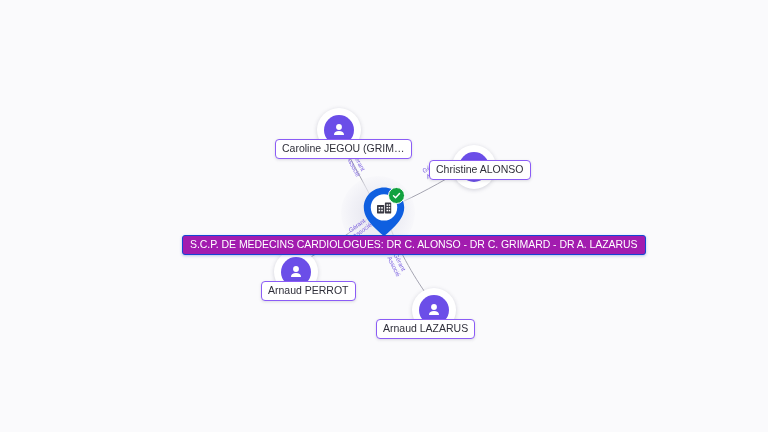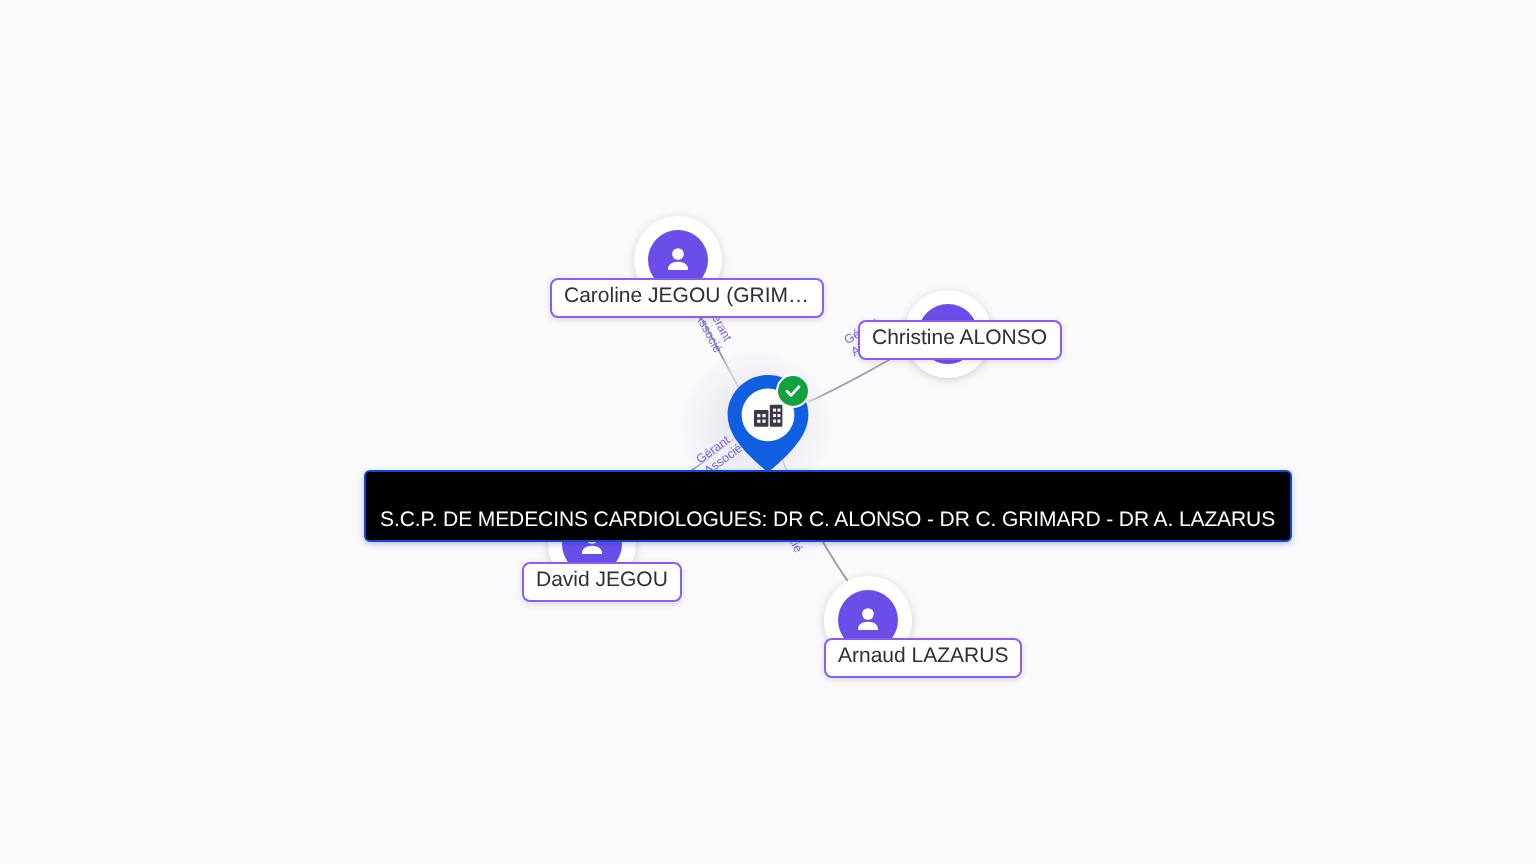--- a/index.html
+++ b/index.html
@@ -103,24 +103,24 @@
     align-items: center;
     justify-content: center;
     z-index: 9;
   }
   #company-badge svg { display: block; }
 
   #company-chip {
     position: absolute;
     left: 182px;
     top: 235px;
-    background: #000000;
+    background: #a21caf;
     border: 1px solid #1446d4;
     border-radius: 3px;
-    padding: 18px 7px 3px 7px;
+    padding: 2px 7px 3px 7px;
     font-size: 10.5px;
     line-height: 13px;
     color: #ffffff;
     white-space: nowrap;
     letter-spacing: -0.05px;
     z-index: 10;
     box-shadow: 0 1px 3px rgba(20,60,180,0.3);
   }
 
   
@@ -192,31 +192,31 @@
   <div class="node-chip" style="left:429px; top:160px;">Christine ALONSO</div>
 
   <div class="person-node" style="left:274px; top:250px;">
     <div class="person-avatar">
       <svg width="18" height="18" viewBox="0 0 24 24" fill="#ffffff">
         <circle cx="12" cy="8" r="3.9"></circle>
         <path d="M12 13.2c-4.1 0-6.6 2.2-6.6 4.4v1.1h13.2v-1.1c0-2.2-2.5-4.4-6.6-4.4z"></path>
       </svg>
     </div>
   </div>
-  <div class="node-chip" style="left:261px; top:281px;">David JEGOU</div>
+  <div class="node-chip" style="left:261px; top:281px;">Arnaud PERROT</div>
 
   <div class="person-node" style="left:412px; top:288px;">
     <div class="person-avatar">
       <svg width="18" height="18" viewBox="0 0 24 24" fill="#ffffff">
         <circle cx="12" cy="8" r="3.9"></circle>
         <path d="M12 13.2c-4.1 0-6.6 2.2-6.6 4.4v1.1h13.2v-1.1c0-2.2-2.5-4.4-6.6-4.4z"></path>
       </svg>
     </div>
   </div>
-  <div class="node-chip" style="left:412px; top:319px;text-align:center;">Arnaud LAZARUS</div>
+  <div class="node-chip" style="left:376px; top:319px;text-align:center;">Arnaud LAZARUS</div>
 
   <div id="company-pin">
     <svg width="44" height="52" viewBox="0 0 44 52" xmlns="http://www.w3.org/2000/svg">
       <path d="M22 1.5C10.8 1.5 1.8 10.4 1.8 21.4c0 8.0 5.2 14.6 10.6 20.1 3.6 3.6 7.0 6.5 8.3 7.6 0.8 0.7 1.8 0.7 2.6 0 1.3-1.1 4.7-4.0 8.3-7.6 5.4-5.5 10.6-12.1 10.6-20.1C42.2 10.4 33.2 1.5 22 1.5z" fill="#0f5fe0"></path>
       <circle cx="22" cy="21.4" r="13.2" fill="#ffffff"></circle>
       <g fill="#3a3a44">
         <rect x="15.0" y="19.0" width="7.2" height="8.4" rx="0.6"></rect>
         <rect x="22.9" y="16.4" width="6.3" height="11.0" rx="0.6"></rect>
         <rect x="16.6" y="21.0" width="1.6" height="1.6" fill="#ffffff"></rect>
         <rect x="19.2" y="21.0" width="1.6" height="1.6" fill="#ffffff"></rect>

